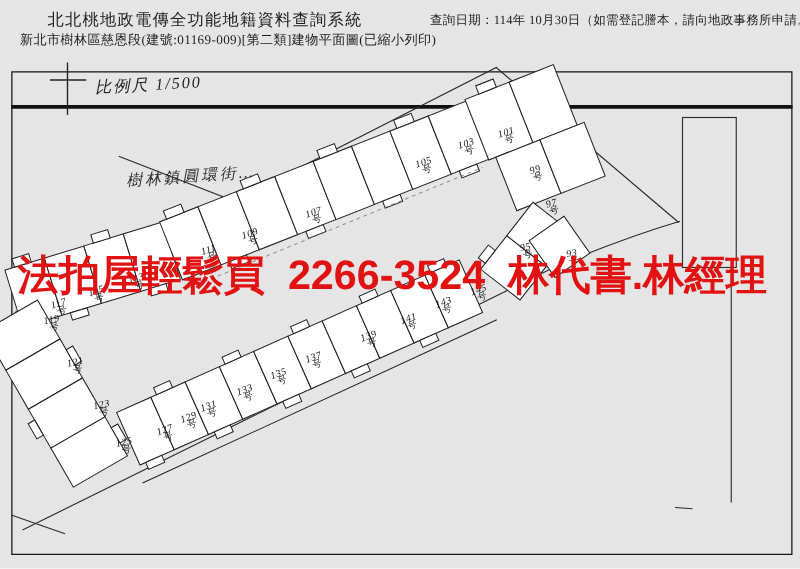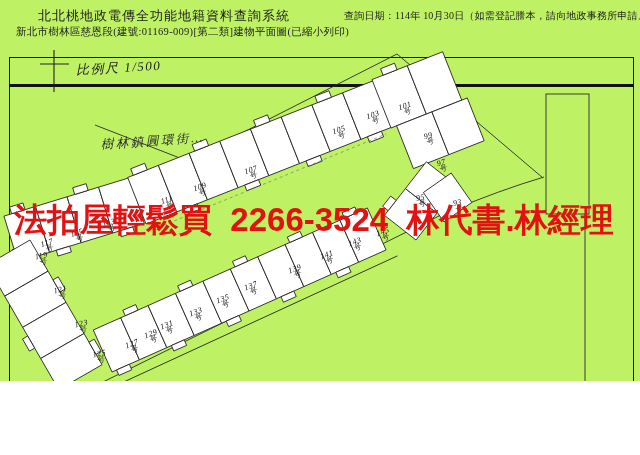--- a/index.html
+++ b/index.html
@@ -1,16 +1,16 @@
 <!DOCTYPE html>
 <html><head>
 <meta charset="utf-8">
 <style>
   html,body{margin:0;padding:0;background:#fff;}
-  .page{position:relative;width:640px;height:381px;background:#bef264;overflow:hidden;
+  .page{position:relative;width:640px;height:455px;background:#e5e5e5;overflow:hidden;
         font-family:"Liberation Serif", serif;color:#1c1c1c;}
   
   .hdr-title1{position:absolute;left:38px;top:7px;font-size:13px;letter-spacing:1px;white-space:nowrap;}
   .hdr-title2{position:absolute;left:16px;top:25px;font-size:10.5px;letter-spacing:.3px;white-space:nowrap;}
   .hdr-date{position:absolute;left:344px;top:9px;font-size:10px;letter-spacing:.2px;white-space:nowrap;}
   
   .frame{position:absolute;left:9px;top:57px;width:623px;height:385px;border:1.5px solid #151515;}
   .thickline{position:absolute;left:9px;top:84px;width:625px;height:3px;background:#111;}
   .plan-svg{position:absolute;left:0;top:0;width:640px;height:455px;}
   

